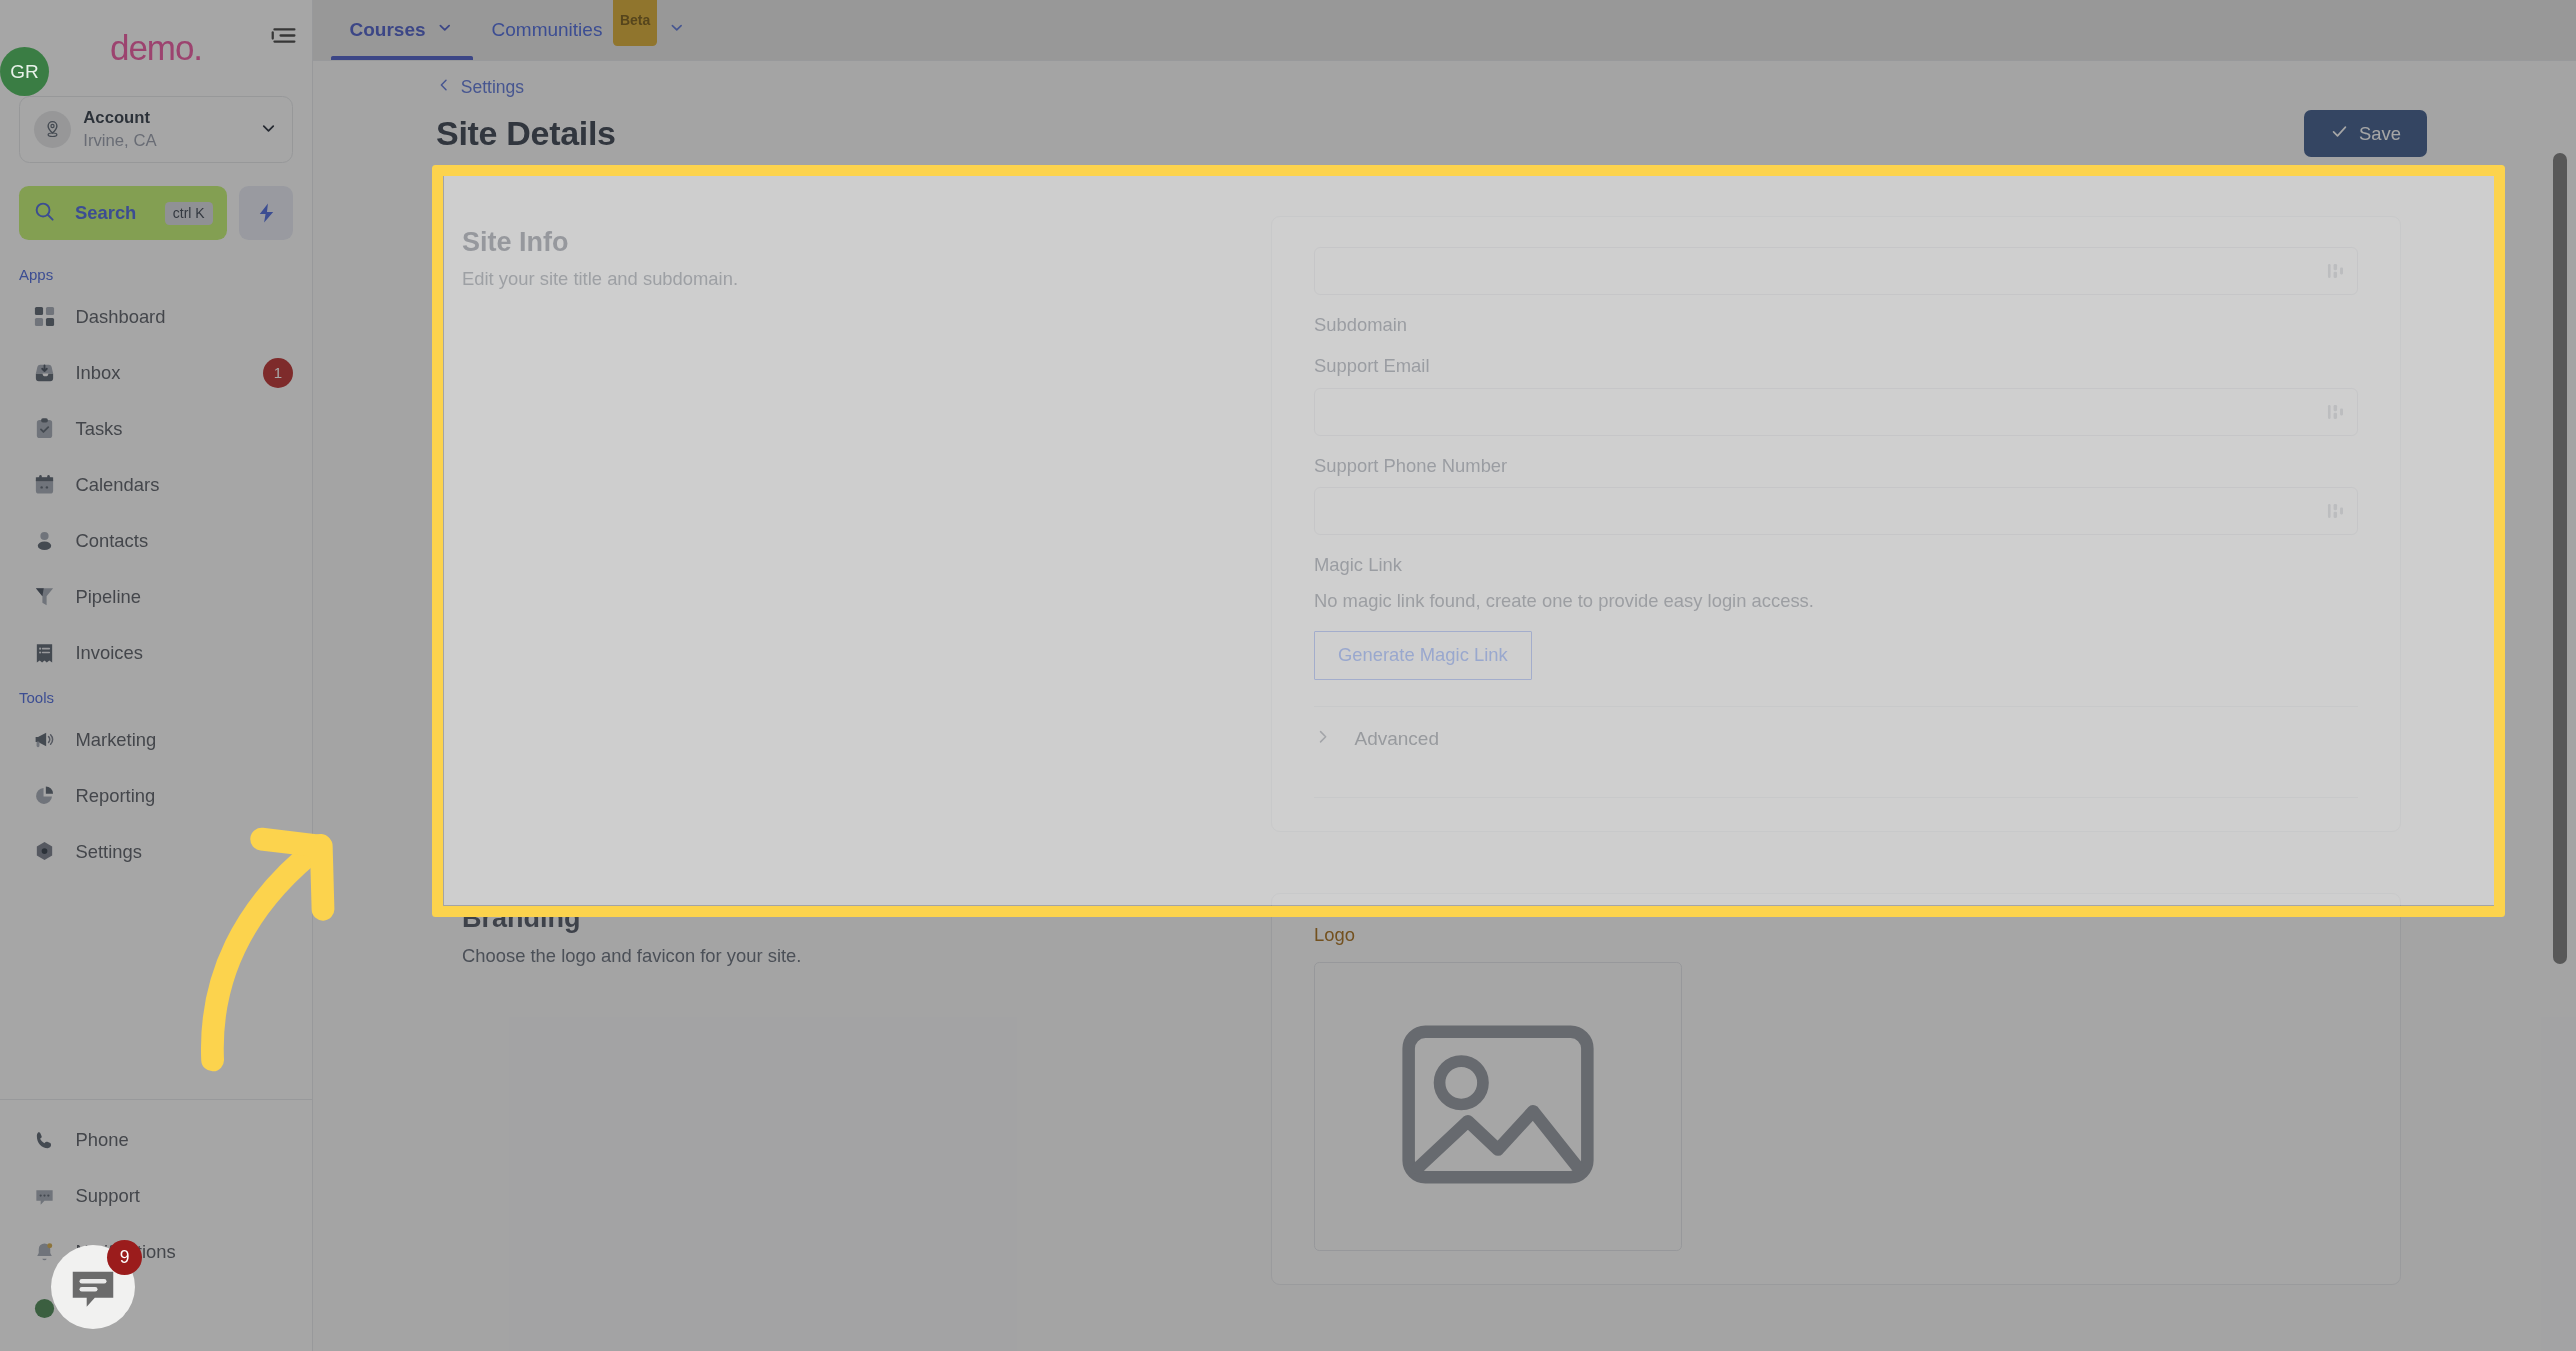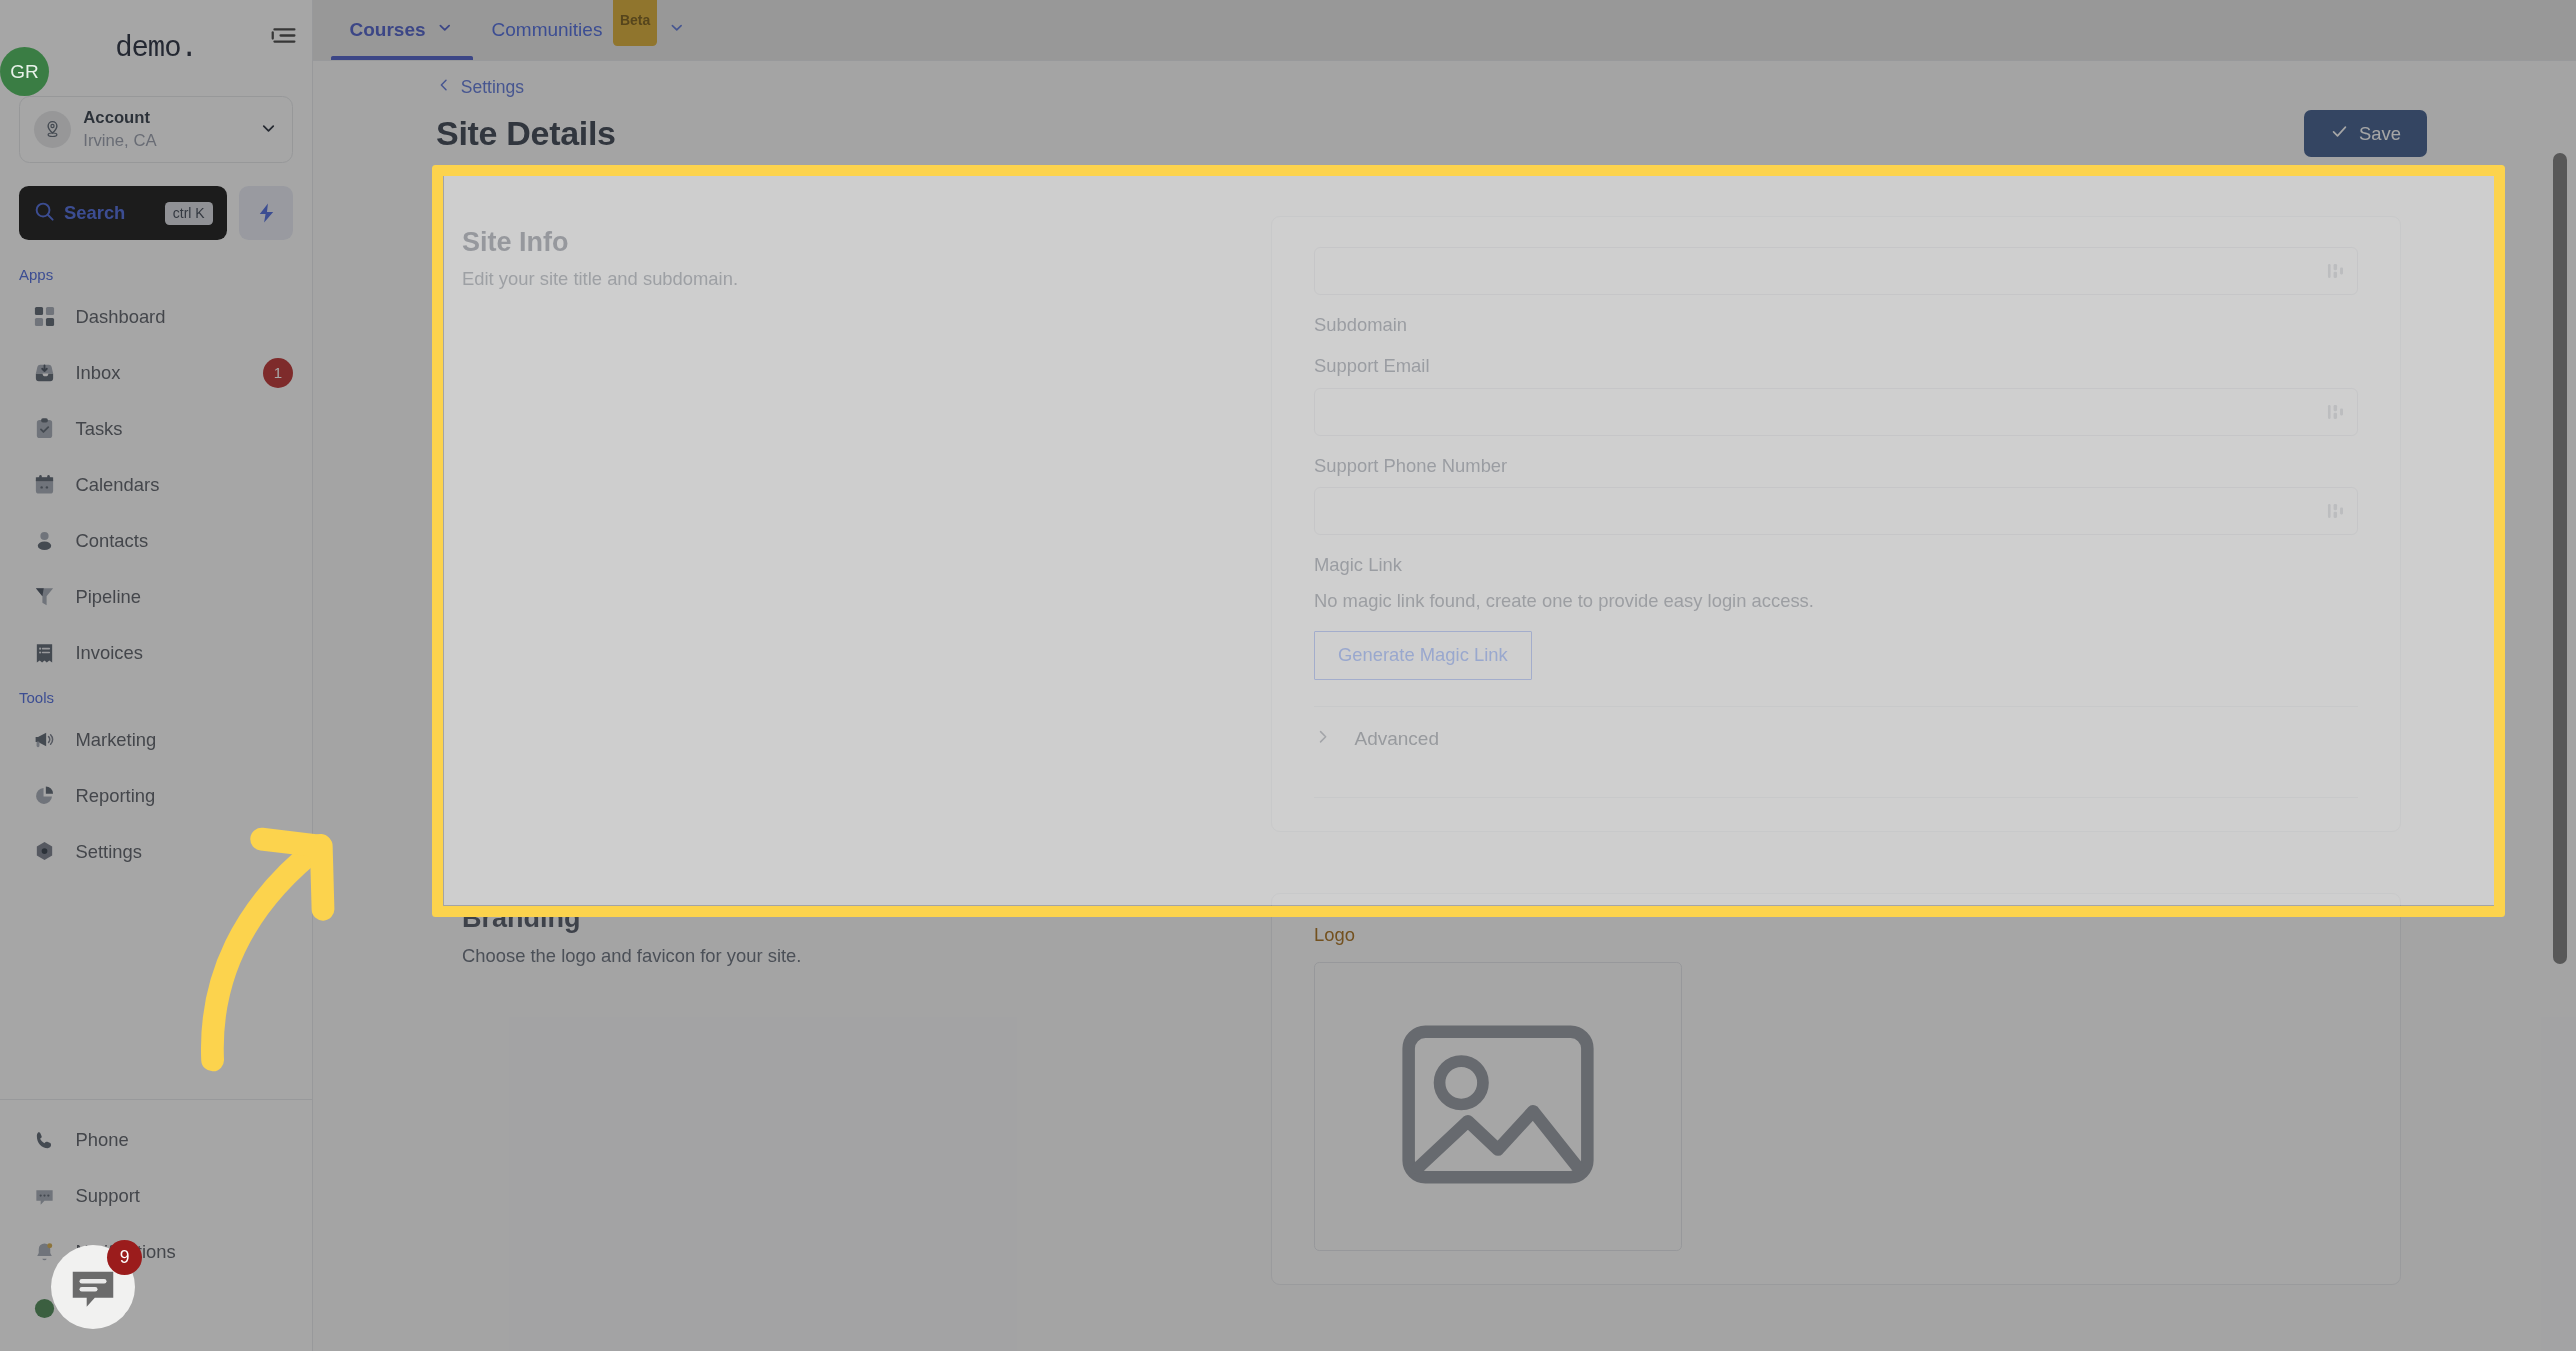--- a/index.html
+++ b/index.html
@@ -11,36 +11,36 @@
   }
   #root { position: relative; width: 2576px; height: 1352px; }
 
   
   .sidebar {
     position: absolute; left: 0; top: 0; width: 313px; height: 1352px;
     background: #ffffff; border-right: 0.9px solid #e5e7eb;
     display: flex; flex-direction: column;
   }
   .brand-row { height: 96px; display: flex; align-items: center; justify-content: center; position: relative; }
-  .brand-logo { font-size: 29px; font-weight: 400; letter-spacing: -1.1px; color: #0f172a; font-family: Liberation Mono, monospace; }
+  .brand-logo { font-size: 35px; font-weight: 400; letter-spacing: -1.1px; color: #ec4899; font-family: Liberation Sans, sans-serif; }
   .collapse-btn { position: absolute; right: 12.3px; top: 19px; width: 32px; height: 32px; display: flex; align-items: center; justify-content: center; cursor: pointer; }
 
   .account-card {
     margin: 0 19px 0 19px; height: 67px; border: 0.9px solid #e3e5e8; border-radius: 10.5px;
     display: flex; align-items: center; padding: 0 14px; gap: 12.3px; cursor: pointer; background: #fff;
   }
   .acct-avatar { width: 37px; height: 37px; border-radius: 50%; background: #e3e4e6; display:flex; align-items:center; justify-content:center; flex: 0 0 auto; }
   .acct-text { flex: 1 1 auto; min-width: 0; }
   .acct-name { font-size: 16.7px; font-weight: 700; color: #1f2937; line-height: 1.2; }
   .acct-sub { font-size: 16.7px; color: #8e95a4; line-height: 1.3; margin-top: 1.8px; }
 
   .search-row { display: flex; gap: 12.3px; padding: 23px 19px 8.8px 19px; }
   .search-box {
-    flex: 1 1 auto; height: 54px; background: #000000; border-radius: 9.6px;
-    display: flex; align-items: center; padding: 0 14px; gap: 8px; cursor: pointer;
+    flex: 1 1 auto; height: 54px; background: #bef264; border-radius: 9.6px;
+    display: flex; align-items: center; padding: 0 14px; gap: 19px; cursor: pointer;
   }
   .search-label { flex: 1 1 auto; font-size: 18.4px; color: #3b5bdb; font-weight: 700; }
   .kbd { background: #d6d9df; color: #2c3444; border-radius: 4.4px; font-size: 14px; padding: 3.5px 8px; font-weight: 400; }
   .bolt-box { width: 54px; height: 54px; background: #e7e9f4; border-radius: 9.6px; display:flex; align-items:center; justify-content:center; cursor:pointer; }
 
   .nav-scroll { flex: 1 1 auto; overflow: hidden; padding-top: 8.8px; }
   .nav-group-label { font-size: 15px; color: #3b5bdb; padding: 8.8px 0 5.3px 19px; font-weight: 400; }
   .nav-item {
     display: flex; align-items: center; gap: 19px; height: 56px; padding: 0 19px 0 32px;
     cursor: pointer; color: #4a4f58; font-size: 18.4px; position: relative;

